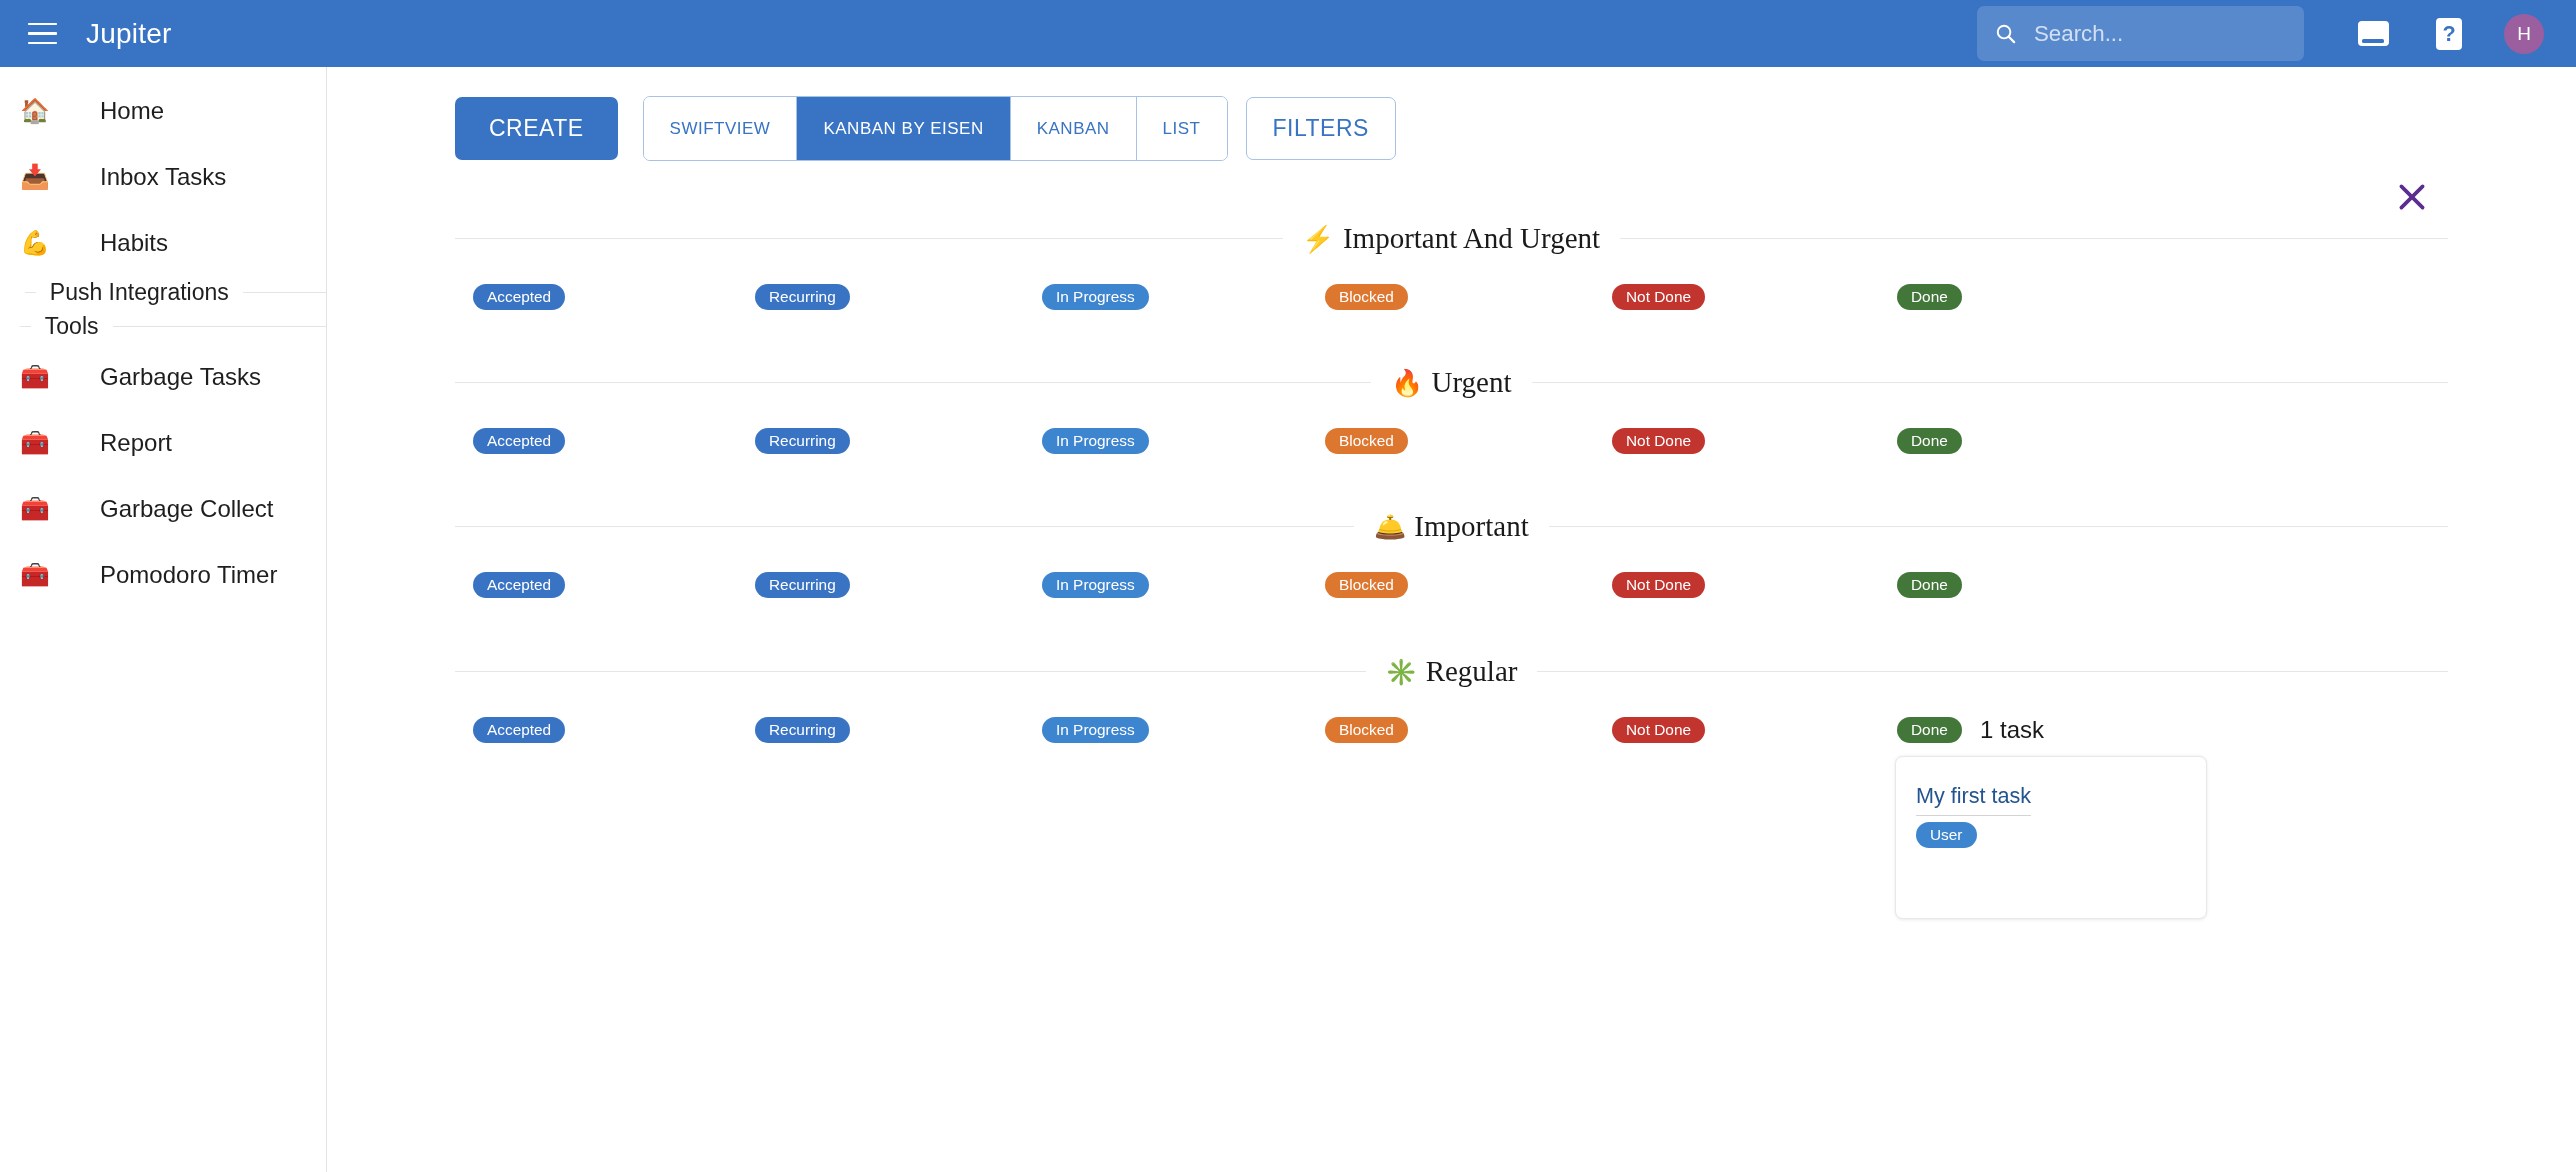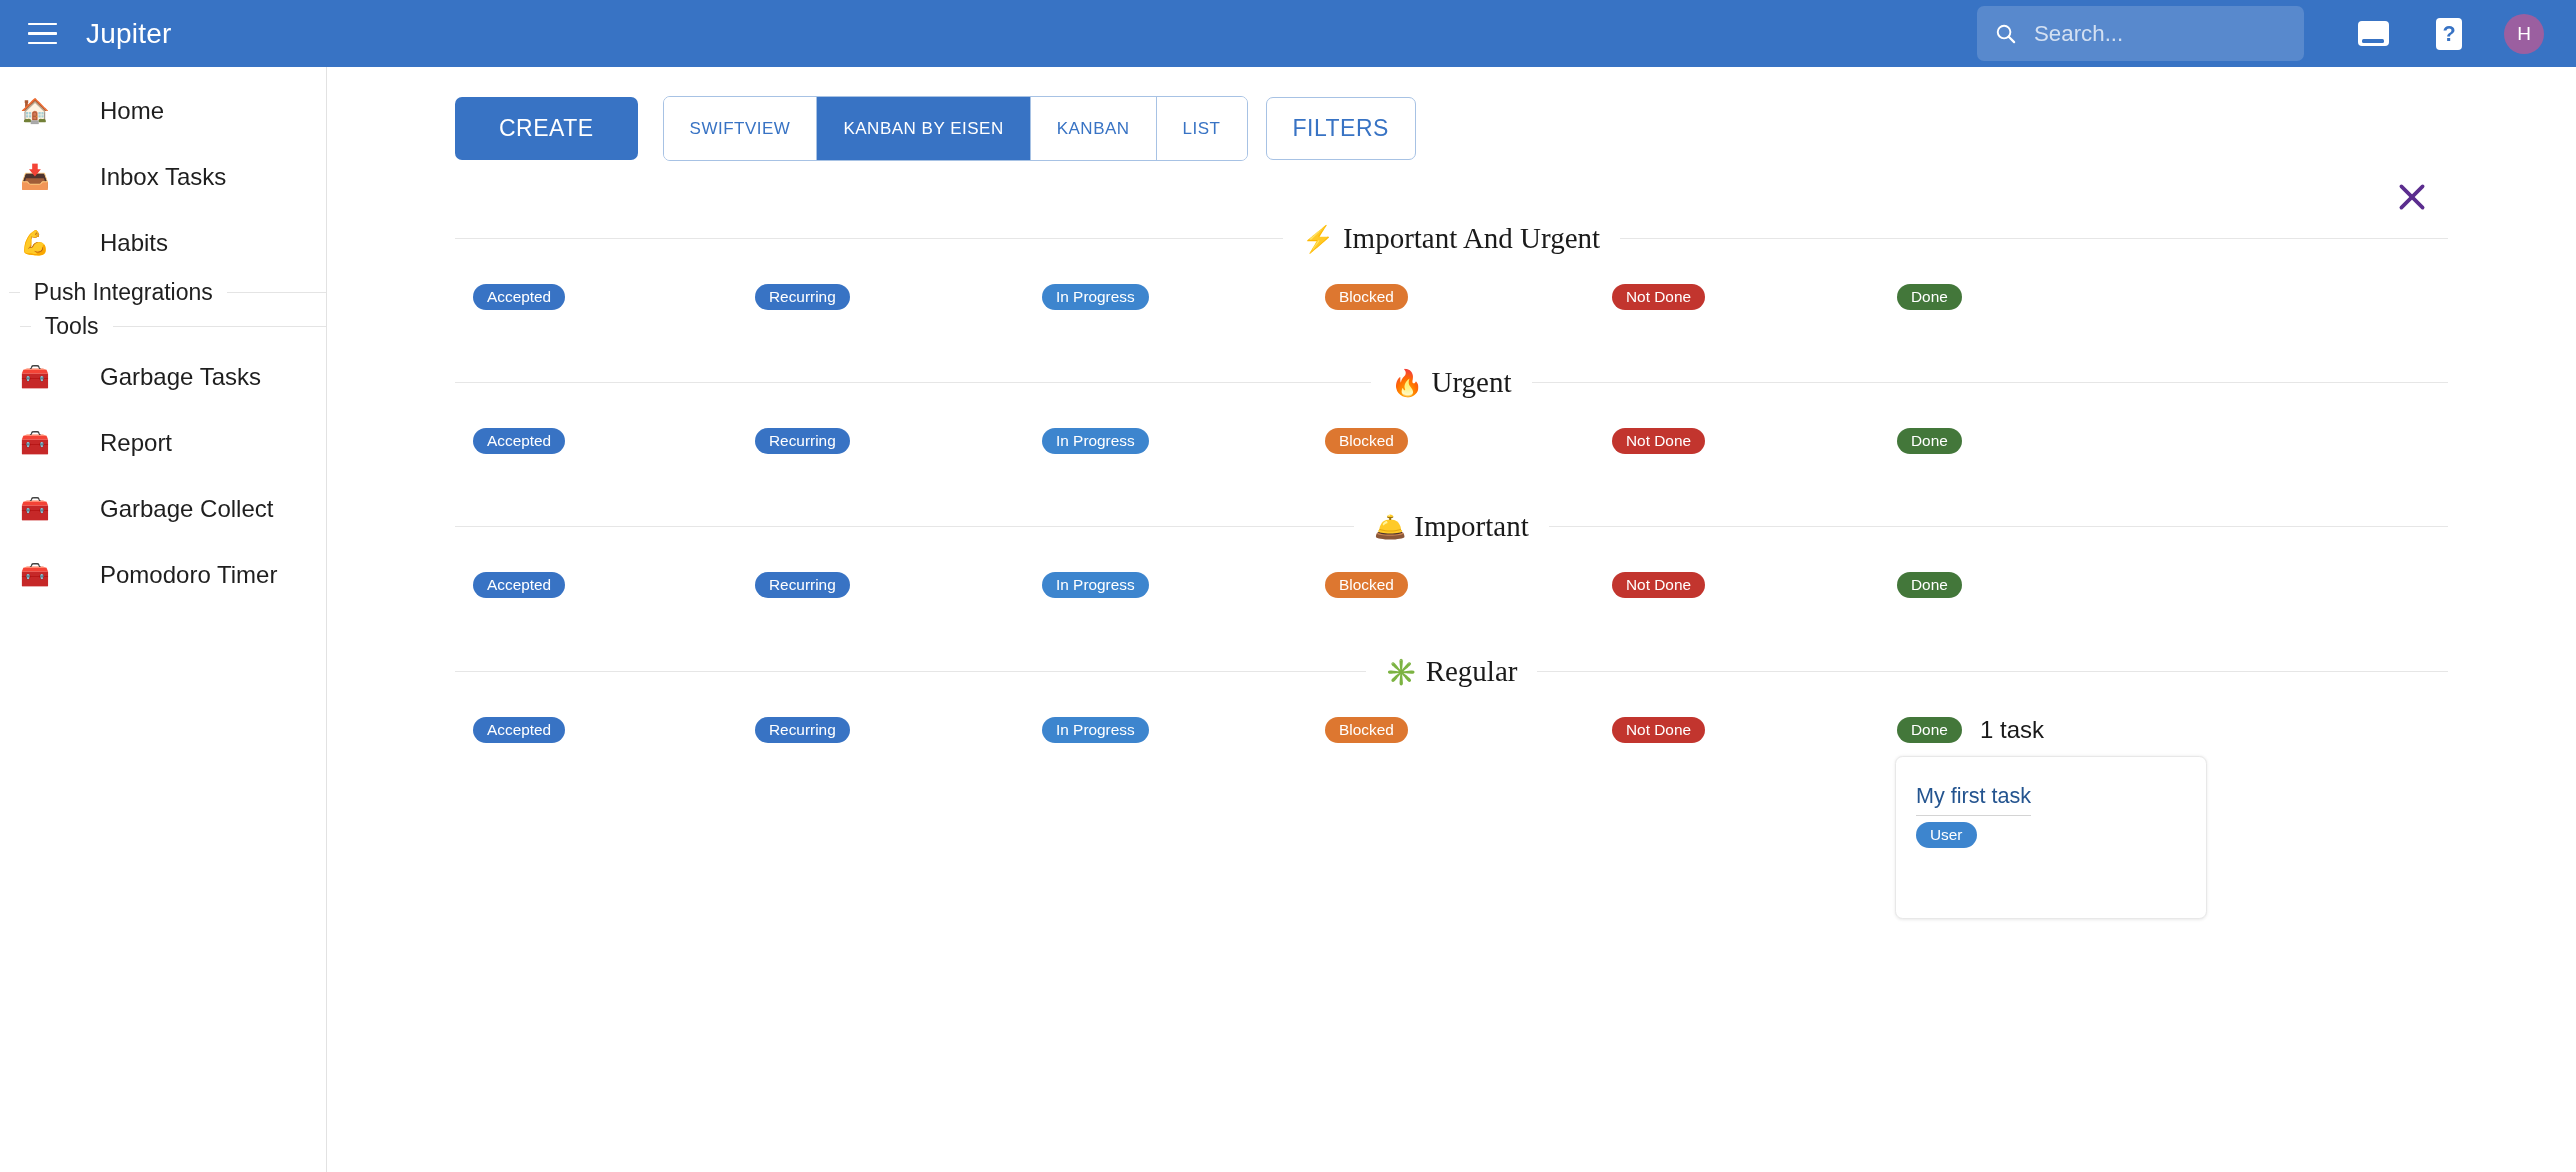--- a/index.html
+++ b/index.html
@@ -145,21 +145,21 @@
     margin-left: 43px;
     font-size: 24px;
     color: #1e1e1e;
     white-space: nowrap;
   }
 
   .nav-divider {
     display: flex;
     align-items: center;
     height: 34px;
-    padding-left: 9px;
+    padding-left: 25px;
     padding-right: 0;
   }
   .nav-divider .rule-left {
     width: 10.8px; height: 0.8px;
     background: #e4e4e4;
     flex: 0 0 auto;
   }
   .nav-divider .dv-label {
     font-size: 23px;
     color: #202020;
@@ -192,21 +192,21 @@
     display: flex;
     align-items: center;
     gap: 0;
   }
   .btn-create {
     background: #3873c4;
     color: #ffffff;
     border: 0;
     border-radius: 7px;
     height: 63px;
-    padding: 0 44px;
+    padding: 0 34px;
     font-family: "Liberation Sans", sans-serif;
     font-size: 23px;
     font-weight: 500;
     letter-spacing: 0.5px;
     cursor: pointer;
   }
   .btn-group {
     display: flex;
     margin-left: 25px;
     border-radius: 7px;

